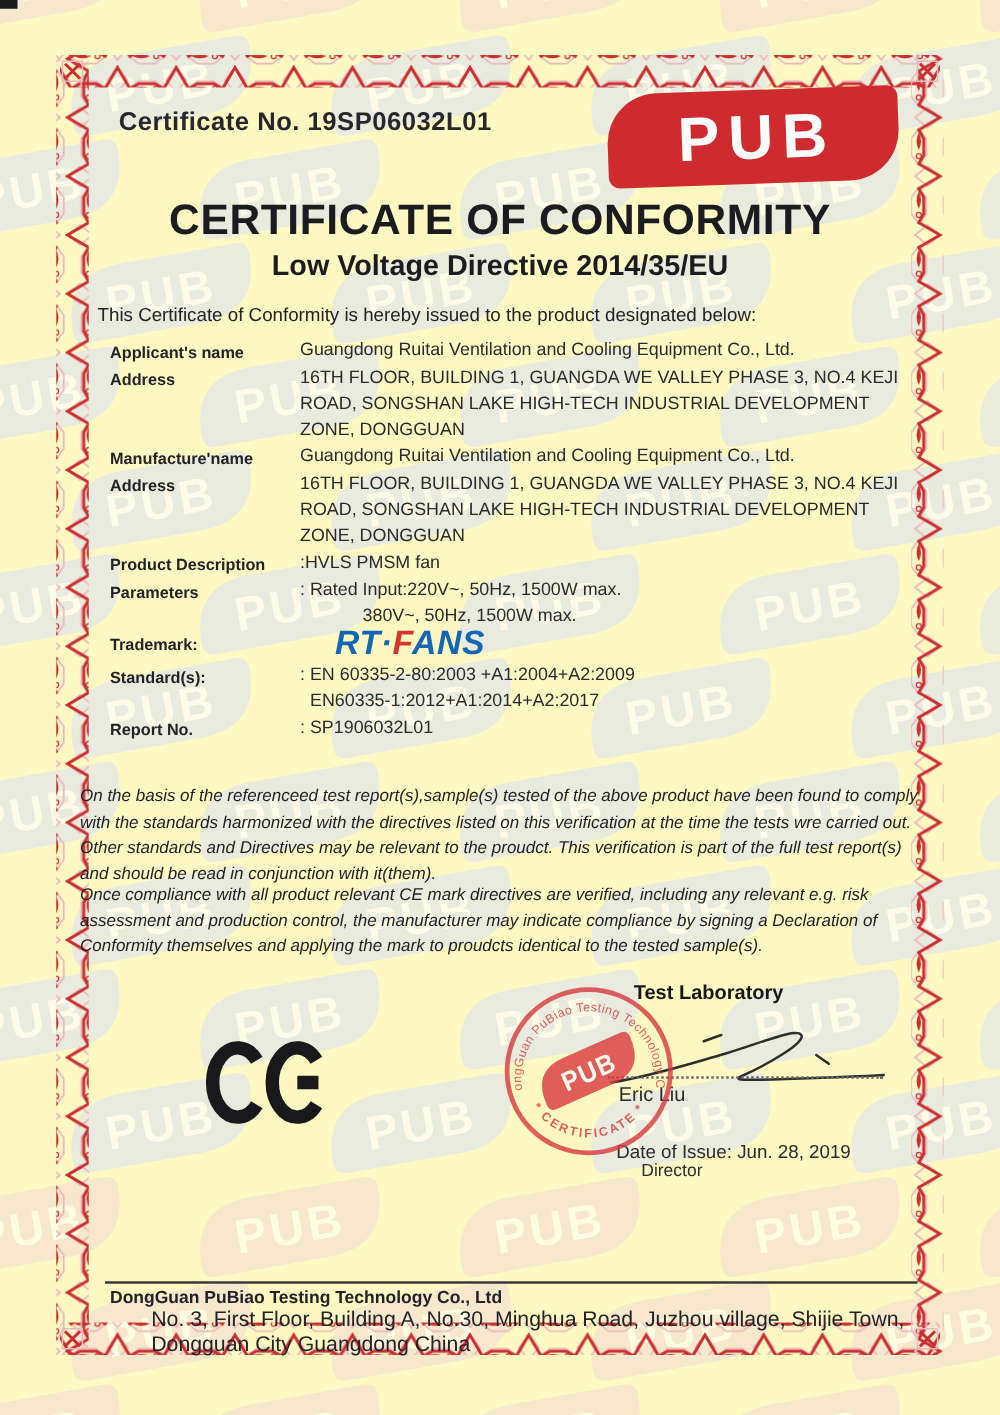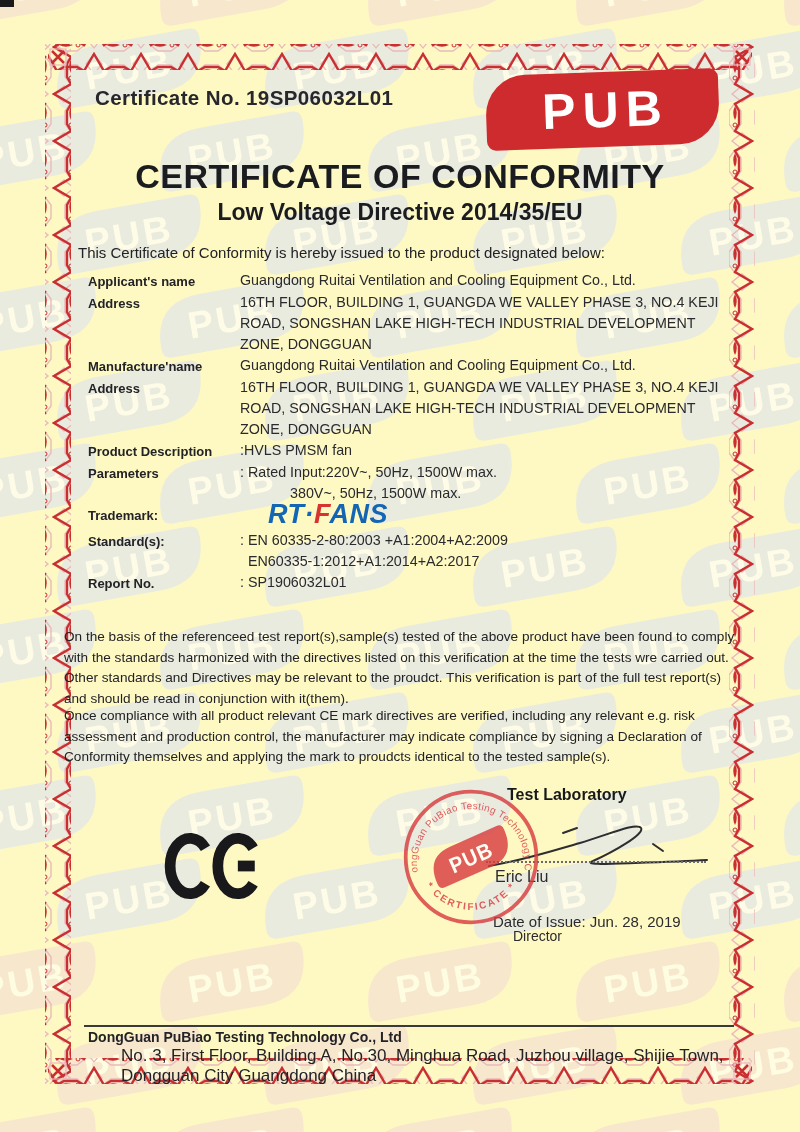--- a/index.html
+++ b/index.html
@@ -19,21 +19,21 @@
   .intro{left:78px;top:244px;font-size:15px;color:#222226;}
   .fields{left:88px;top:270px;width:652px;}
   .frow{display:flex;line-height:21px;}
   .lbl{width:152px;flex:none;font-weight:bold;font-size:13px;padding-top:1px;color:#232327;}
   .val{font-size:14.3px;color:#2a2a2e;}
   .indent50{padding-left:50px;}
   .indent8{padding-left:8px;}
   .tm-row{height:26px;align-items:flex-start;}
   .tm{font-style:italic;font-weight:bold;font-size:27px;letter-spacing:.5px;padding-left:28px;}
   .tm .b{color:#1465b4;} .tm .r{color:#d5342f;}
-  .para{left:64px;width:678px;font-size:13.6px;line-height:20.7px;color:#222226;}
+  .para{left:64px;width:678px;font-size:13.6px;line-height:20.7px;color:#222226;font-style:italic;}
   .p1{top:627px;} .p2{top:706px;}
   .lab-heading{left:507px;top:786px;font-size:16px;font-weight:bold;color:#17181a;}
   .ce{left:155px;top:826px;}
   .sig-svg{left:485px;top:818px;z-index:1;}
   .sig-line{left:486px;top:861px;width:220px;height:0;border-top:2px dotted #6a6a6a;}
   .signer{left:495px;top:868px;font-size:16px;color:#2b2b2f;}
   .signer-title{left:493px;top:928px;font-size:14px;color:#2b2b2f;margin-left:20px;}
   .issue-date{left:493px;top:913px;font-size:15px;color:#2b2b2f;}
   .stamp{left:400px;top:786px;z-index:2;}
   .footer-rule{left:84px;top:1025px;width:650px;height:0;border-top:2px solid #3a3a3c;}

